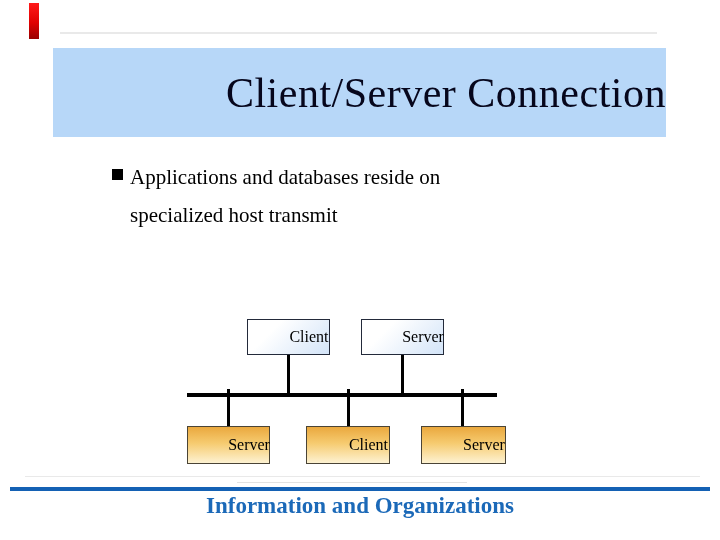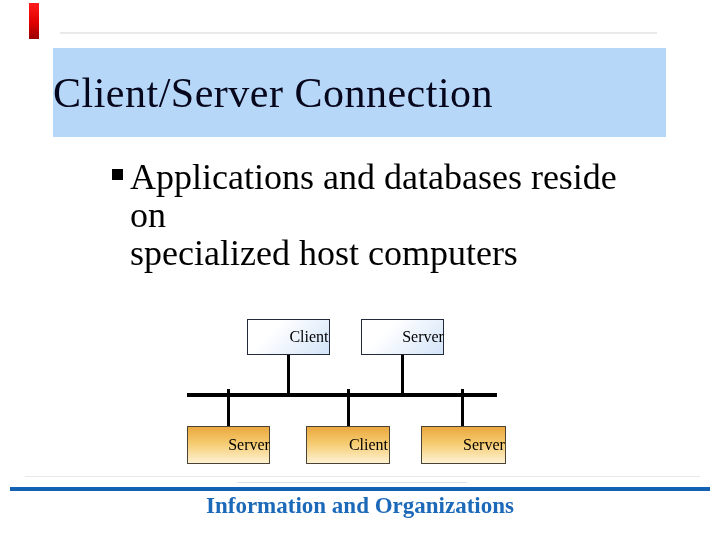--- a/index.html
+++ b/index.html
@@ -19,35 +19,35 @@
   
   .title-shadow{
     position:absolute;left:60px;top:32px;width:597px;height:2px;
     background:var(--shadow_line,#e9e9e9);
   }
 
   
   .title-bar{
     position:absolute;left:53px;top:48px;width:613px;height:89px;
     background:var(--title_bar,#b7d7f8);
-    display:flex;align-items:center;justify-content:flex-start;
+    display:flex;align-items:center;justify-content:flex-end;
   }
   .title-bar h1{
     margin:0;font-size:42px;font-weight:400;letter-spacing:0.5px;
     color:var(--title_text,#06061c);white-space:nowrap;
   }
 
   
   .bullets{position:absolute;left:112px;top:158px;width:540px;}
   .bullet-item{display:flex;align-items:flex-start;margin-bottom:4px;}
   .bullet-marker{
     flex:0 0 auto;width:11px;height:11px;margin:11px 7px 0 0;
     background:var(--body_text,#000000);
   }
-  .bullet-text{font-size:36px;line-height:38px;color:var(--body_text,#000000);}
+  .bullet-text{font-size:21px;line-height:38px;color:var(--body_text,#000000);}
 
   
   .node{
     position:absolute;display:flex;align-items:center;justify-content:center;
     font-size:16px;color:var(--body_text,#000000);box-sizing:border-box;padding-left:41px;
   }
   .node.top{
     border:1.5px solid var(--top_node_border,#232a3a);
     background:linear-gradient(135deg,#ffffff 30%,var(--top_node_fill_end,#d3e4f8) 100%);
   }
@@ -87,21 +87,21 @@
 
   <div class="title-bar">
     <h1>Client/Server Connection</h1>
   </div>
 
   <div class="bullets">
     <div class="bullet-item">
       <span class="bullet-marker"></span>
       <div class="bullet-text">
         <div>Applications and databases reside on</div>
-        <div>specialized host computers</div>
+        <div>specialized host transmit</div>
       </div>
     </div>
   </div>
 
   <div>
     <div class="node top n-top-0">Client</div>
     <div class="node top n-top-1">Server</div>
 
     <div class="vline stem-0"></div>
     <div class="vline stem-1"></div>

